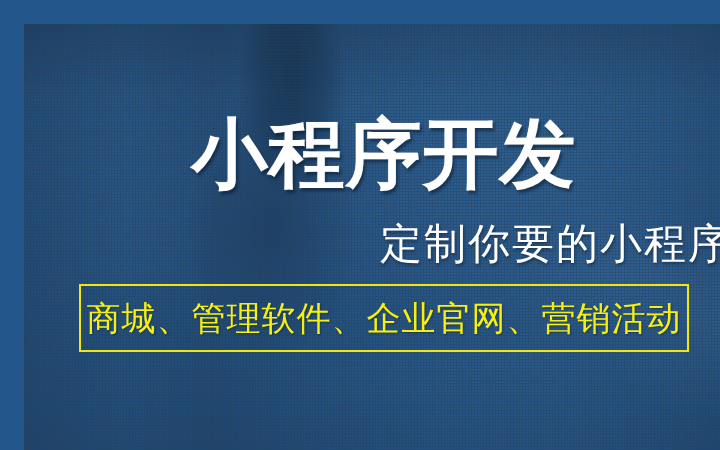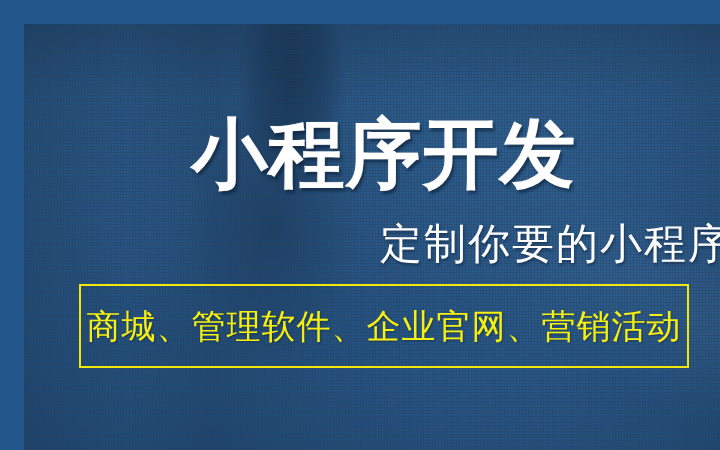--- a/index.html
+++ b/index.html
@@ -120,21 +120,21 @@
     letter-spacing: 2px;
     text-shadow: 1px 2px 3px rgba(5,24,46,0.50);
     white-space: nowrap;
   }
 
   .tagline-box {
     position: absolute;
     left: 55px;
     top: 260px;
     width: 610px;
-    height: 84px;
+    height: 68px;
     border: 2px solid #f2e70c;
     display: flex;
     align-items: center;
     justify-content: center;
     background: rgba(20,60,100,0.06);
   }
 
   .tagline-text {
     color: #f7ef10;
     font-size: 34px;

